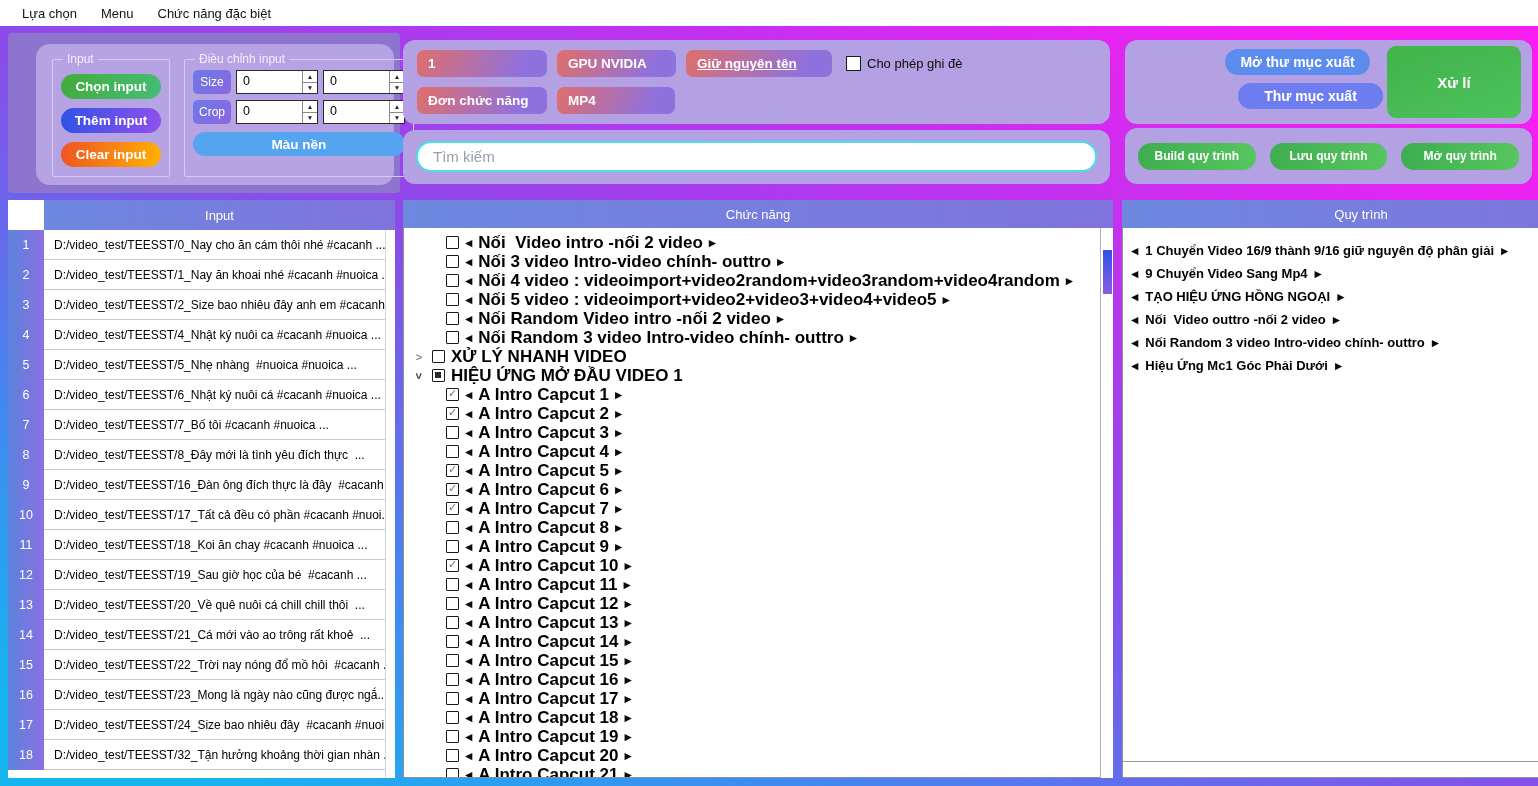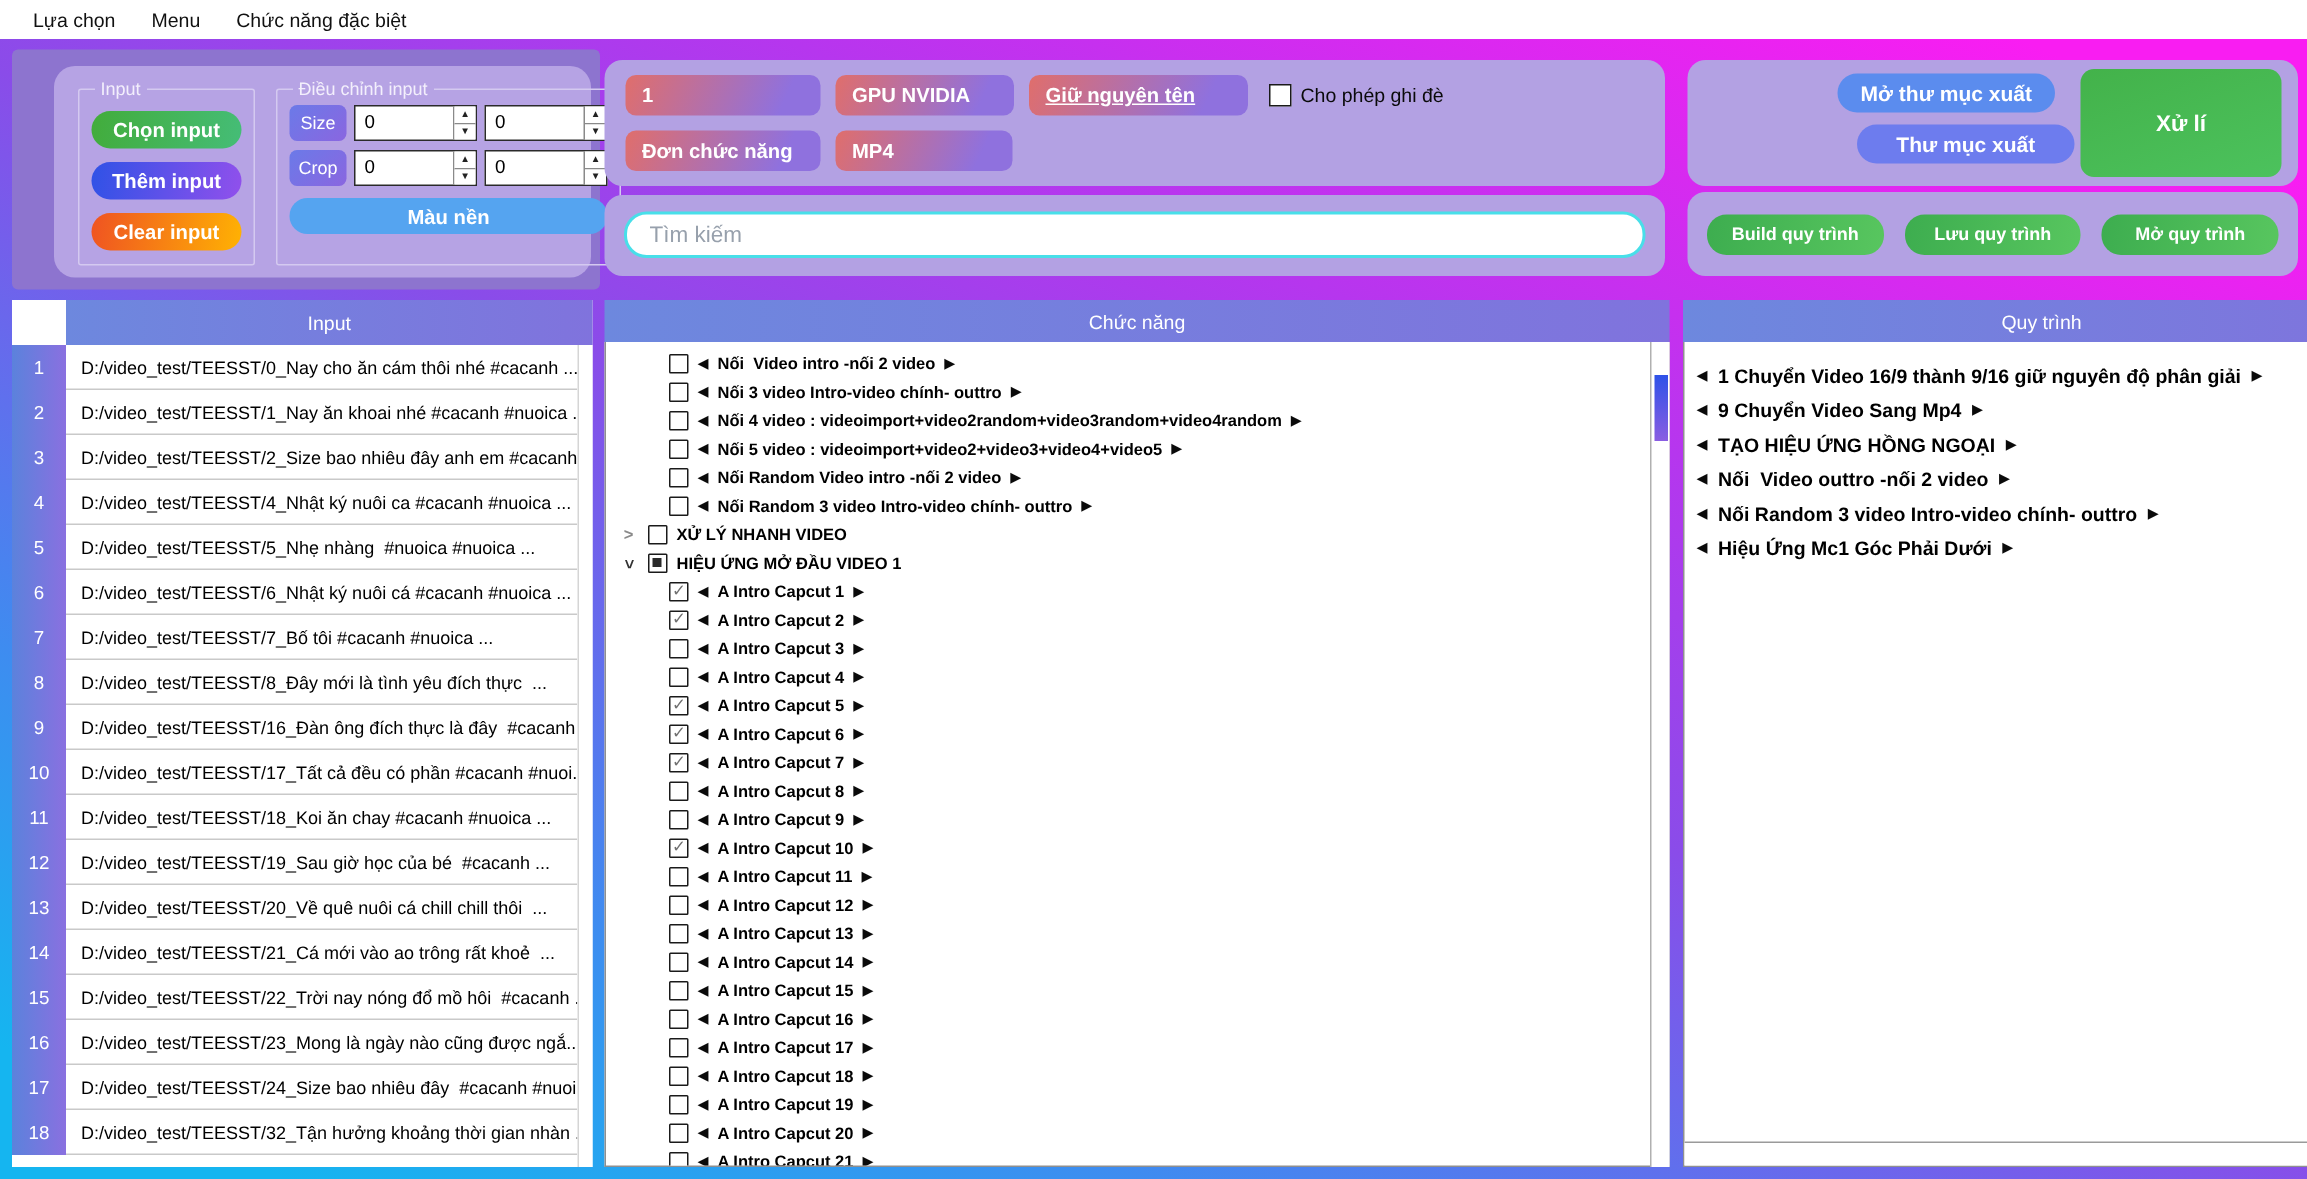--- a/index.html
+++ b/index.html
@@ -76,21 +76,21 @@
   .tree { padding:5px 0 0 6px; }
   .t-row { height:19px; display:flex; align-items:center; gap:6px; cursor:default; }
   .t-leaf, .t-child { padding-left:36px; }
   .t-group { padding-left:2px; }
   .chev { width:14px; font-size:11px; color:#8a8a8a; display:flex; justify-content:center; font-weight:bold; }
   .chev.exp { transform:rotate(90deg); color:#333; }
   .cb { width:13px; height:13px; background:#fff; border:1.5px solid #1a1a1a; border-radius:1px; position:relative; flex:none; cursor:pointer; }
   .cb.checked::after { content:"\2713"; position:absolute; left:1px; top:-2px; font-size:11px; color:#707070; font-weight:bold; }
   .cb.ind::after { content:""; position:absolute; left:2px; top:2px; width:6px; height:6px; background:#2a2a2a; }
   .tri { font-size:9.5px; color:#0a0a0a; }
-  .t-label { font-weight:bold; font-size:11px; color:#000; white-space:pre; }
+  .t-label { font-weight:bold; font-size:17px; color:#000; white-space:pre; }
   .func-scroll { position:absolute; right:0; top:28px; bottom:0; width:13px; background:#fff; border-left:1px solid #b0b0b0; }
   .func-thumb { position:absolute; left:2px; top:22px; width:9px; height:44px; background:linear-gradient(180deg,#2e52e8,#8a5de2); cursor:grab; }
 
   .wf-panel { position:absolute; left:1122px; top:174px; width:478px; height:578px; }
   .wf-body { position:absolute; left:0; top:28px; right:0; bottom:0; background:#fff; border:1px solid #909090; border-top:none; }
   .wf-items { padding:11px 0 0 8px; }
   .wf-row { height:23px; display:flex; align-items:center; gap:7px; cursor:default; }
   .wf-label { font-weight:bold; font-size:13px; color:#000; white-space:pre; }
   .wf-hscroll { position:absolute; left:0; right:0; bottom:0; height:16px; background:#fff; border-top:1px solid #9a9a9a; }
 </style>

